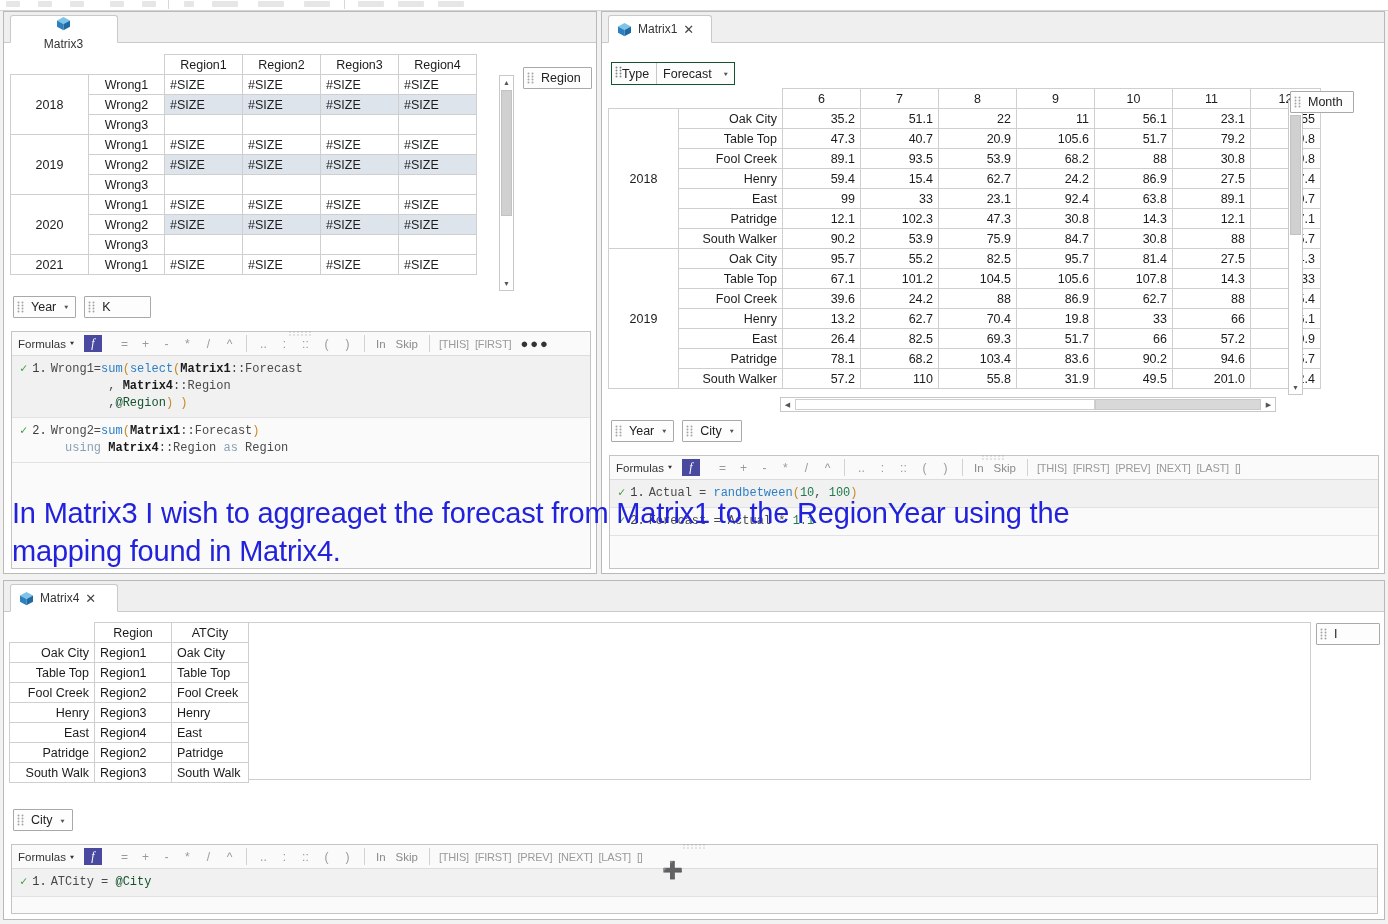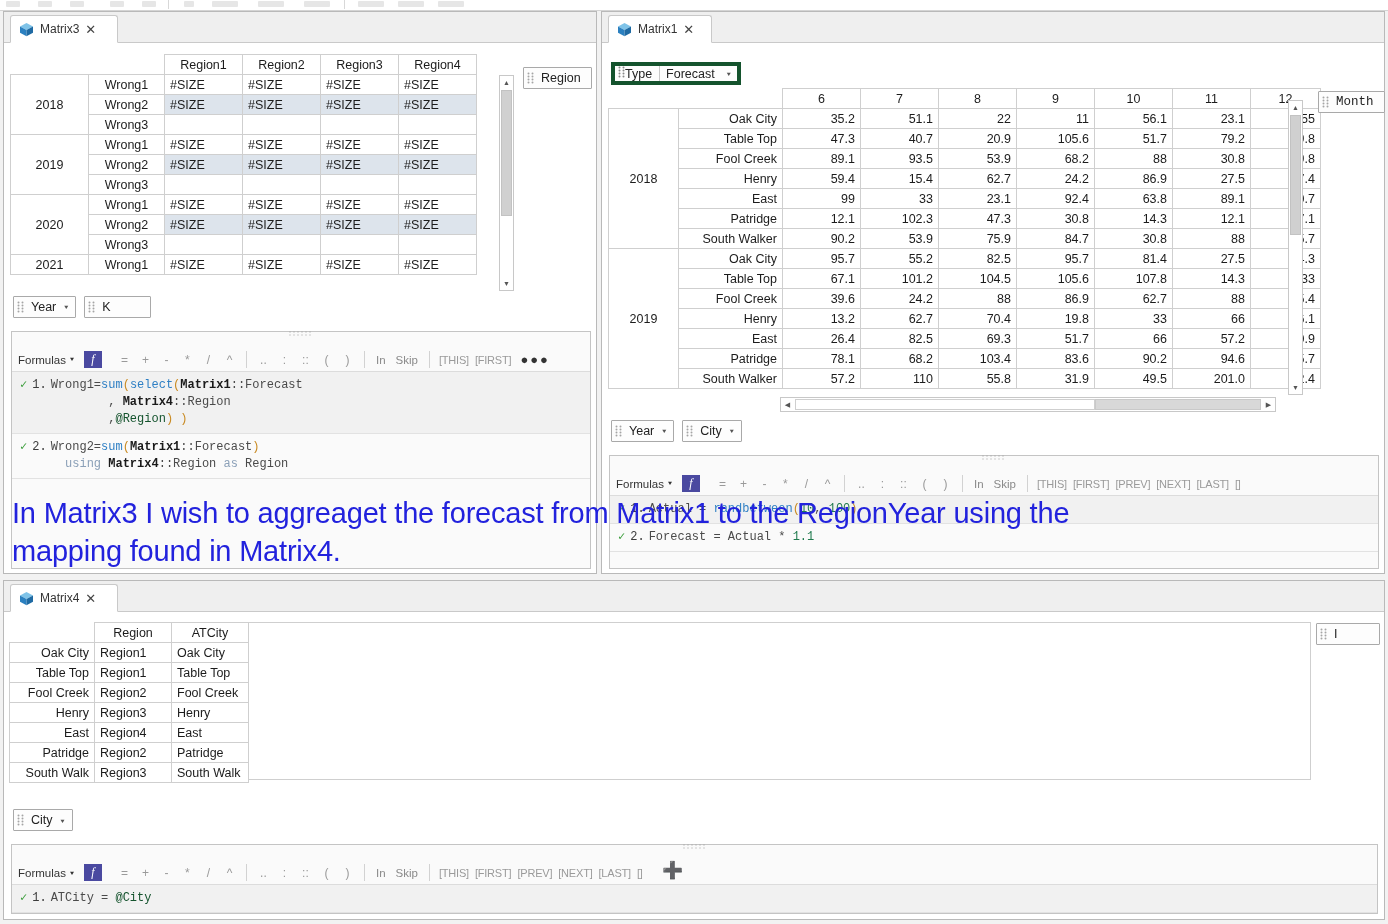--- a/index.html
+++ b/index.html
@@ -45,30 +45,30 @@
 
   
   .chip{display:inline-flex;align-items:center;height:22px;background:#fdfdfd;border:1px solid #a9a9a9;
         box-sizing:border-box;padding:0 7px 0 3px;font-size:12.5px;color:#222;border-radius:1px;}
   .chip .grip{width:7px;height:13px;margin-right:4px;opacity:.75;}
   .chip .ctxt{padding:0 3px;}
   .chip .caret{margin-left:5px;font-size:8px;color:#555;transform:scaleY(.8);}
   .chip.wide{padding-right:36px;}
 
   
-  .dchip{display:inline-flex;align-items:stretch;height:23px;border:4px solid #14532d;background:#fdfdfd;box-sizing:border-box;}
+  .dchip{display:inline-flex;align-items:stretch;height:23px;border:1px solid #14532d;background:#fdfdfd;box-sizing:border-box;}
   .dchip .lbl{display:flex;align-items:center;padding:0 7px 0 3px;border-right:1px solid #c8c8c8;font-size:12.5px;}
   .dchip .val{display:flex;align-items:center;padding:0 6px;font-size:12.5px;gap:12px;}
   .dchip .val .caret{font-size:8px;color:#555;transform:scaleY(.8);}
 
   
   .fbar-wrap{position:absolute;background:#fafafa;border:1px solid #c4c4c4;box-sizing:border-box;}
   .fbar-grip{position:absolute;top:-7px;left:50%;transform:translateX(-50%);width:26px;height:6px;opacity:.55;}
   .fbar-toolbar{display:flex;align-items:center;height:24px;border-bottom:1px solid #dcdcdc;background:#fafafa;
-                padding:0 6px;box-sizing:border-box;gap:0px;font-size:11.5px;color:#555;margin-top:16px;}
+                padding:0 6px;box-sizing:border-box;gap:0px;font-size:11.5px;color:#555;}
   .fbar-toolbar .fm{padding-right:4px;color:#333;font-size:11.5px;}
   .fbar-toolbar .fmcaret{font-size:8px;color:#333;margin-right:10px;transform:scaleY(.8);}
   .fbar-toolbar .fx{width:18px;height:17px;background:#4a49a0;color:#fff;display:flex;align-items:center;justify-content:center;
       font-style:italic;font-family:"Liberation Serif",serif;font-size:12px;margin-right:12px;}
   .fbar-toolbar .op{width:21px;text-align:center;color:#9a9a9a;font-size:12px;}
   .fbar-toolbar .sep{width:1px;height:17px;background:#d2d2d2;margin:0 6px;}
   .fbar-toolbar .kw{color:#8a8a8a;padding:0 5px;font-size:11.5px;}
   .fbar-toolbar .tok{color:#9a9a9a;padding:0 3px;font-size:11px;letter-spacing:-.2px;}
   .fbar-toolbar .dots{color:#333;letter-spacing:2px;font-size:13px;padding-left:6px;}
 
@@ -118,21 +118,21 @@
     <div class="tb-ico" style="left:304px;width:26px;"></div>
     <div class="tb-sep" style="left:344px;"></div>
     <div class="tb-ico" style="left:358px;width:26px;"></div>
     <div class="tb-ico" style="left:398px;width:26px;"></div>
     <div class="tb-ico" style="left:438px;width:26px;"></div>
   </div>
 
   <div class="panel" style="left:3px;top:11px;width:594px;height:563px;">
 
     <div class="tabstrip">
-      <div class="tab" style="width:108px;">
+      <div class="tab" style="width:108px;flex-direction:column;">
         <span class="cube">
           <svg width="15" height="15" viewBox="0 0 15 15">
             <polygon points="7.5,1 14,4.5 7.5,8 1,4.5" fill="#7fc3e8"></polygon>
             <polygon points="1,4.5 7.5,8 7.5,14.2 1,10.7" fill="#2b80c0"></polygon>
             <polygon points="14,4.5 7.5,8 7.5,14.2 14,10.7" fill="#1f6aa3"></polygon>
           </svg>
         </span>
         <span class="tab-label">Matrix3</span>
         <span class="tab-close">✕</span>
       </div>
@@ -586,21 +586,21 @@
       <div class="arr" style="bottom:0;">▼</div>
     </div>
 
     <div class="hsb" style="left:178px;top:385px;width:496px;">
       <div class="arr" style="left:0;">◀</div>
       <div class="thumb" style="left:14px;width:300px;background:#ffffff;border-color:#cfcfcf;"></div>
       <div class="thumb" style="left:314px;width:166px;"></div>
       <div class="arr" style="right:0;">▶</div>
     </div>
 
-    <div style="position:absolute;left:716px;top:79px;font-family:Liberation Mono, monospace;">
+    <div style="position:absolute;left:688px;top:79px;">
       <span class="chip">
         <span class="grip">
           <svg width="7" height="13" viewBox="0 0 7 13">
               <g fill="#888">
           <circle cx="1.5" cy="1.5" r="1"></circle>
                 <circle cx="5.5" cy="1.5" r="1"></circle>
           <circle cx="1.5" cy="4.5" r="1"></circle>
                 <circle cx="5.5" cy="4.5" r="1"></circle>
           <circle cx="1.5" cy="7.5" r="1"></circle>
                 <circle cx="5.5" cy="7.5" r="1"></circle>

